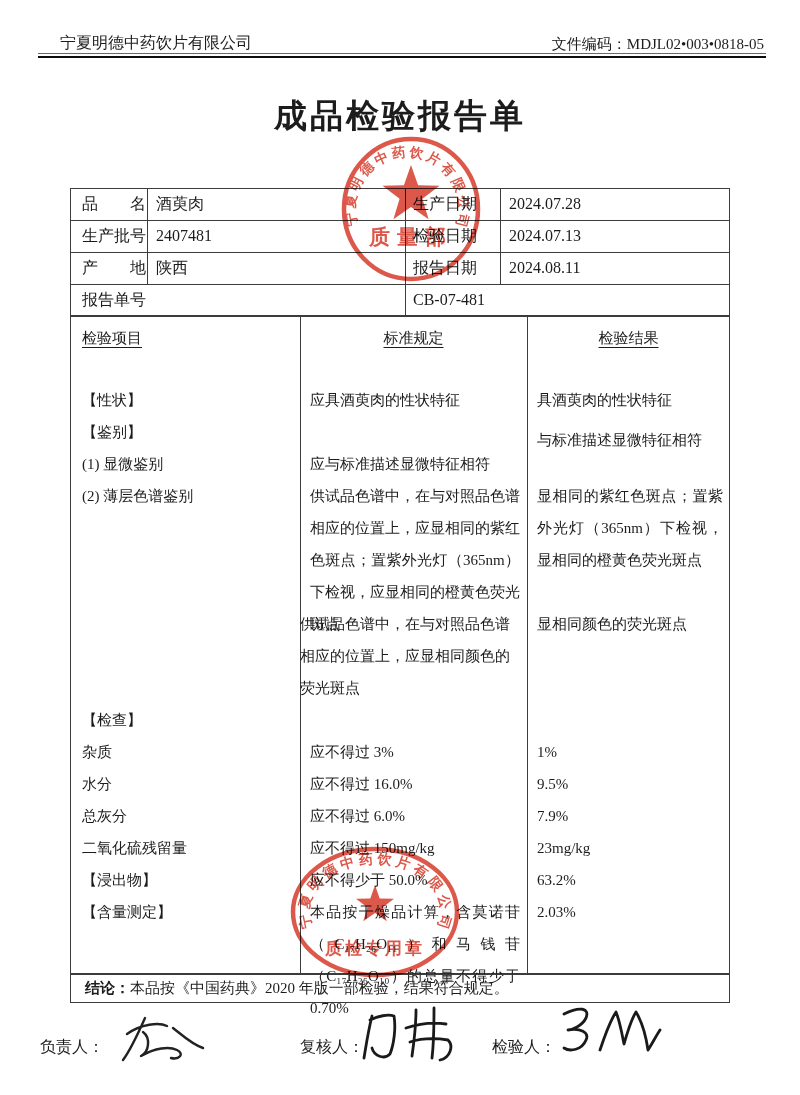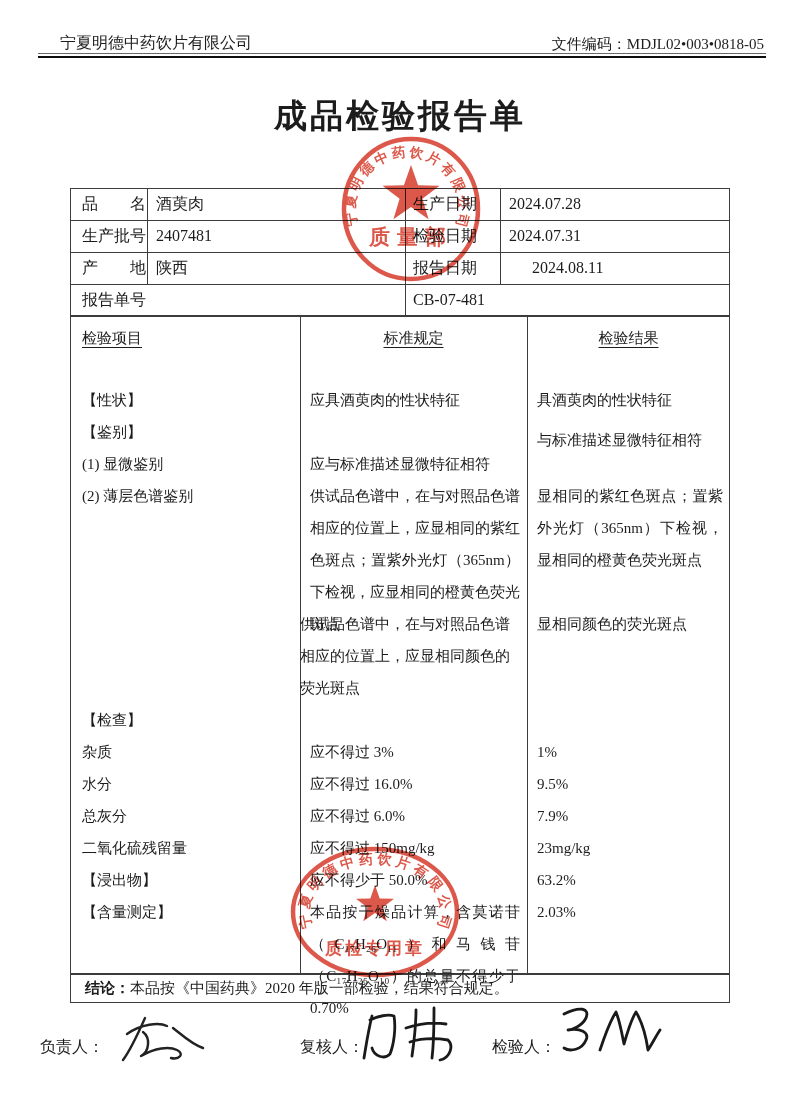--- a/index.html
+++ b/index.html
@@ -48,26 +48,26 @@
   <div class="abs vline" style="left:500px; top:188px; height:96px;"></div>
 
   <div class="cell" style="left:82px; top:188px;">品　　名</div>
   <div class="cell" style="left:156px; top:188px;">酒萸肉</div>
   <div class="cell" style="left:413px; top:188px;">生产日期</div>
   <div class="cell" style="left:509px; top:188px;">2024.07.28</div>
 
   <div class="cell" style="left:82px; top:220px;">生产批号</div>
   <div class="cell" style="left:156px; top:220px;">2407481</div>
   <div class="cell" style="left:413px; top:220px;">检验日期</div>
-  <div class="cell" style="left:509px; top:220px;">2024.07.31</div>
+  <div class="cell" style="left:509px; top:220px;">2024.07.13</div>
 
   <div class="cell" style="left:82px; top:252px;">产　　地</div>
   <div class="cell" style="left:156px; top:252px;">陕西</div>
   <div class="cell" style="left:413px; top:252px;">报告日期</div>
-  <div class="cell" style="left:532px; top:252px;text-align:right;">2024.08.11</div>
+  <div class="cell" style="left:509px; top:252px;text-align:right;">2024.08.11</div>
 
   <div class="cell" style="left:82px; top:284px;">报告单号</div>
   <div class="cell" style="left:413px; top:284px;">CB-07-481</div>
 
   <div class="abs box" style="left:70px; top:316px; width:660px; height:658px;"></div>
   <div class="abs vline" style="left:300px; top:316px; height:658px;"></div>
   <div class="abs vline" style="left:527px; top:316px; height:658px;"></div>
 
   <div class="abs col-head" style="left:82px; top:322px;"><span>检验项目</span></div>
   <div class="abs col-head ctr" style="left:300px; top:322px; width:227px;"><span>标准规定</span></div>

